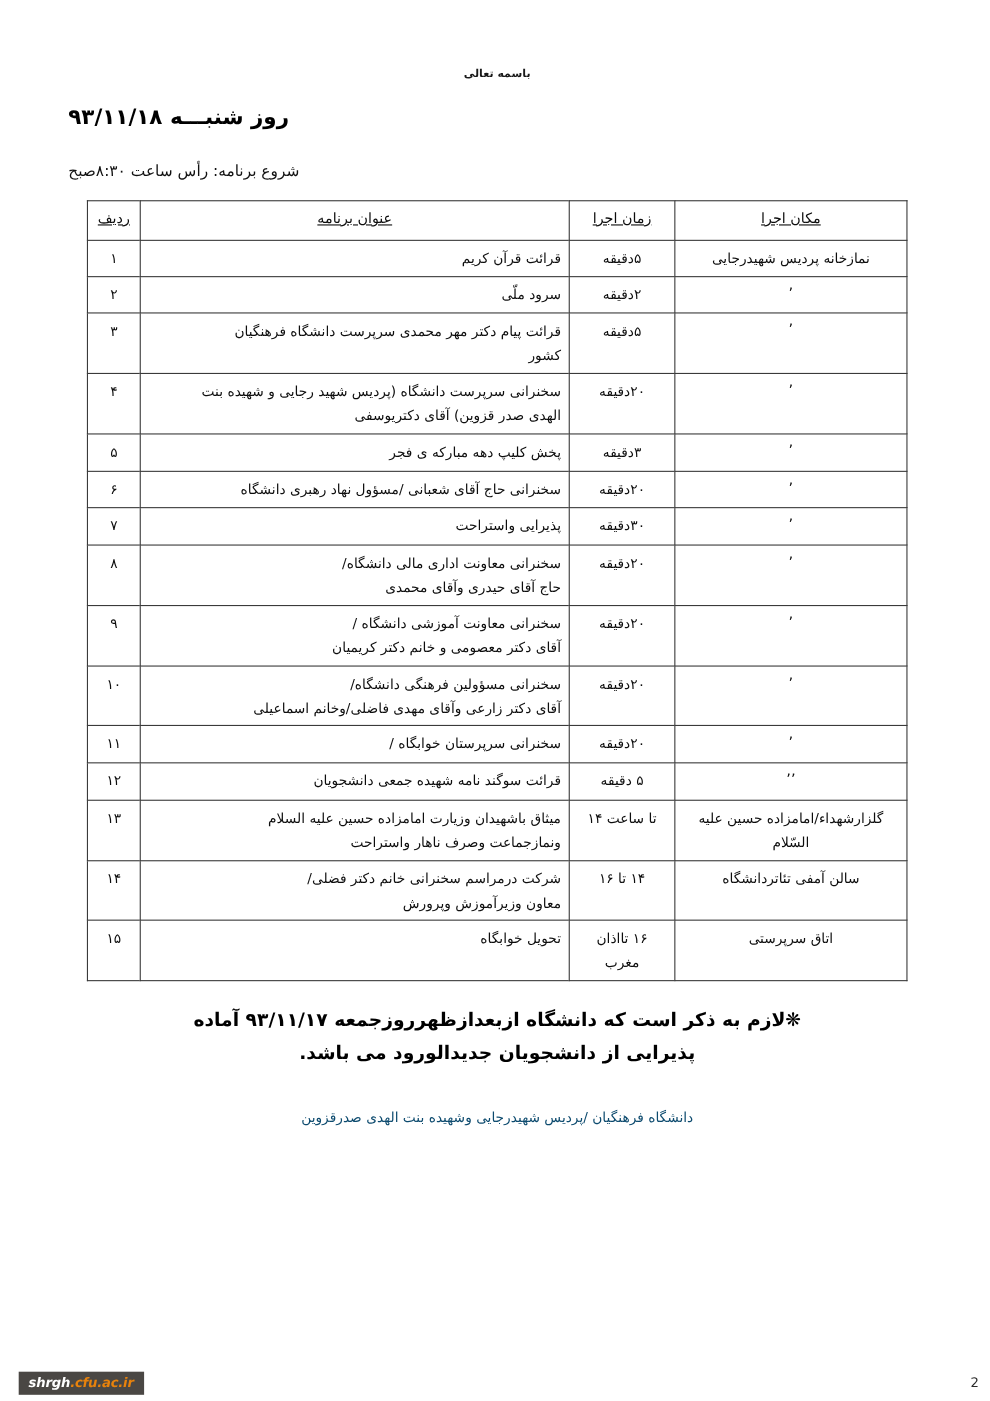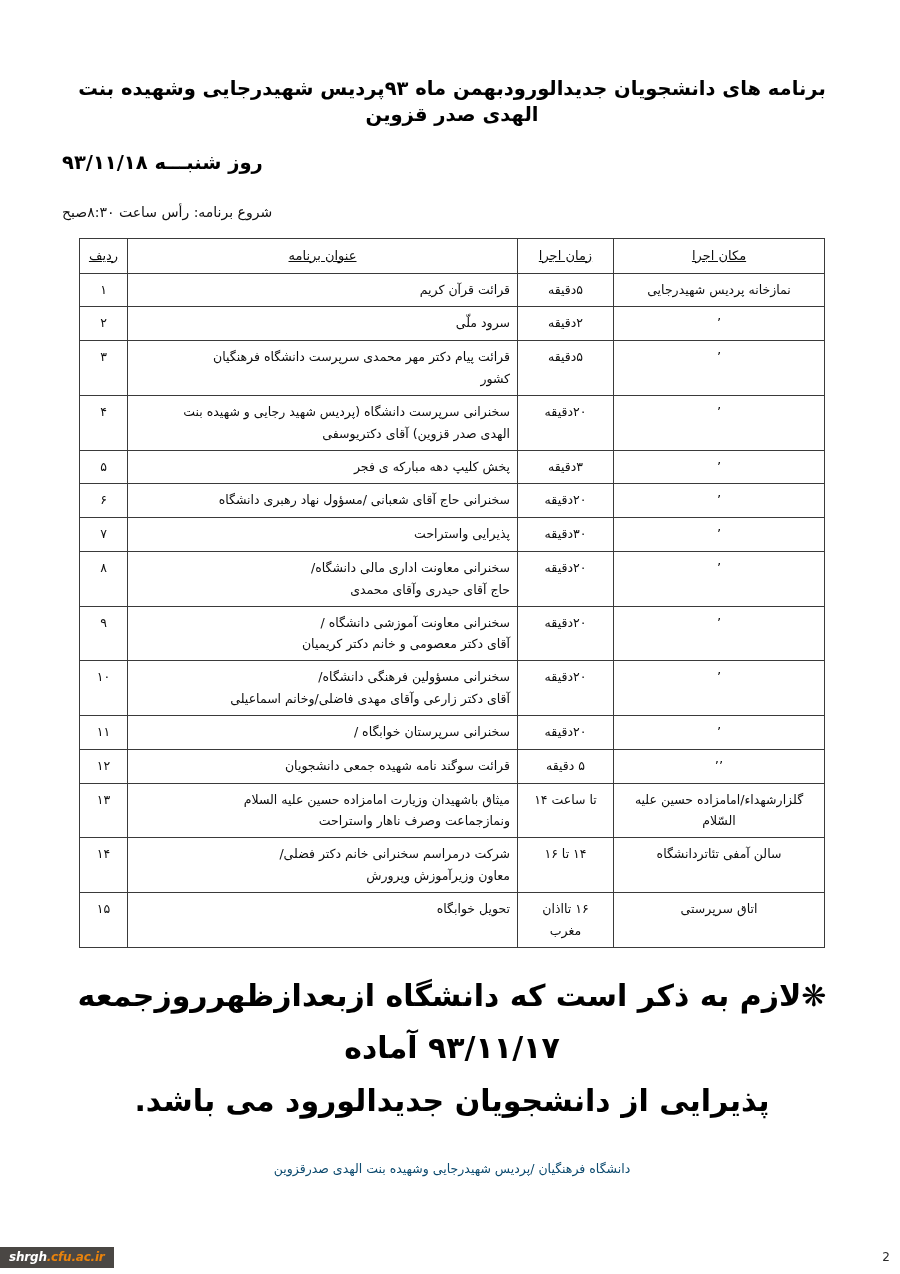--- a/index.html
+++ b/index.html
@@ -97,37 +97,37 @@
   td.onvan { text-align: right; }
   td.zaman { text-align: center; }
   td.makan { text-align: center; }
   td.makan.ditto { font-size: 13px; letter-spacing: 1px; }
 
   .cell-line { display: block; }
 
   
   .bottom-note {
     text-align: center;
-    font-size: 30px;
+    font-size: 17px;
     font-weight: bold;
     line-height: 1.75;
     margin-top: 22px;
     color: #000;
   }
   .footer-org {
     text-align: center;
     font-size: 12.5px;
     margin-top: 34px;
     color: #0c4a6e;
   }
 
   
   .url-badge {
     position: absolute;
-    left: 0;
+    left: 17px;
     top: 1247px;
     background: #4a4744;
     padding: 4px 9px 5px 9px;
     direction: ltr;
     font-family: "DejaVu Sans", "Liberation Sans", sans-serif;
     font-size: 12px;
     font-weight: bold;
     font-style: italic;
     letter-spacing: -0.2px;
     line-height: 1;
@@ -149,22 +149,22 @@
 
 <div class="star-border">
   
   
   
   
 </div>
 
 <div class="page">
 
-
-  <div class="doc-title">برنامه های دانشجویان جدیدالورودبهمن ماه ۹۳پردیس شهیدرجایی وشهیده بنت الهدی صدر قزوین</div>
+  <div class="basmala">باسمه تعالی</div>
+
 
   <div class="doc-subtitle">روز شنبـــه ۹۳/۱۱/۱۸</div>
 
   <div class="start-note">شروع برنامه: رأس ساعت ۸:۳۰صبح</div>
 
   <table class="schedule">
     <colgroup>
       <col class="c-makan">
       <col class="c-zaman">
       <col class="c-onvan">

